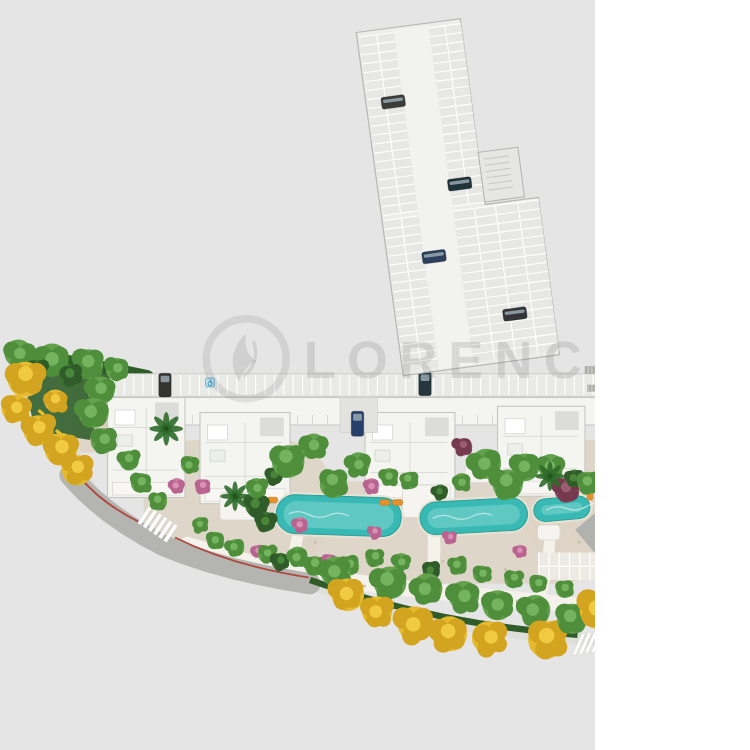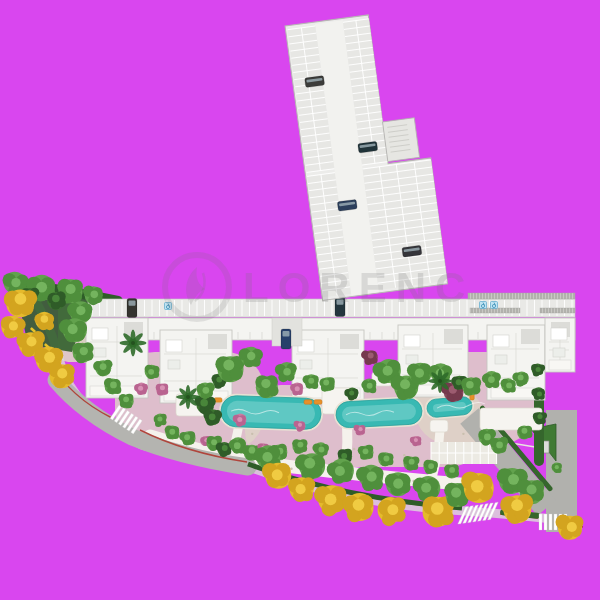--- a/index.html
+++ b/index.html
@@ -1,16 +1,16 @@
 <!DOCTYPE html>
 <html><head>
 <meta charset="utf-8">
 <style>
   html,body{margin:0;padding:0;background:#fff;}
-  #stage{position:relative;width:600px;height:600px;background:#d946ef;overflow:hidden;
+  #stage{position:relative;width:476px;height:600px;background:#e5e5e5;overflow:hidden;
          font-family:"Liberation Sans", sans-serif;}
   svg{position:absolute;left:0;top:0;}
   .wm-text{font-family:"Liberation Sans", sans-serif;font-weight:bold;font-size:42px;
            letter-spacing:9px;fill:rgba(115,115,115,0.20);}
 </style>
 </head>
 <body>
 
 <div id="stage">
 <svg width="600" height="600" viewBox="0 0 600 600">

